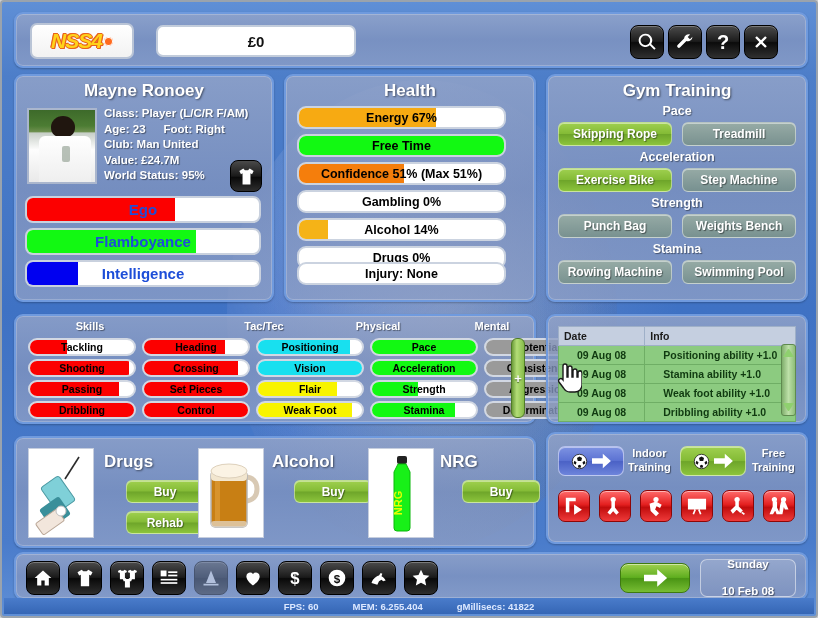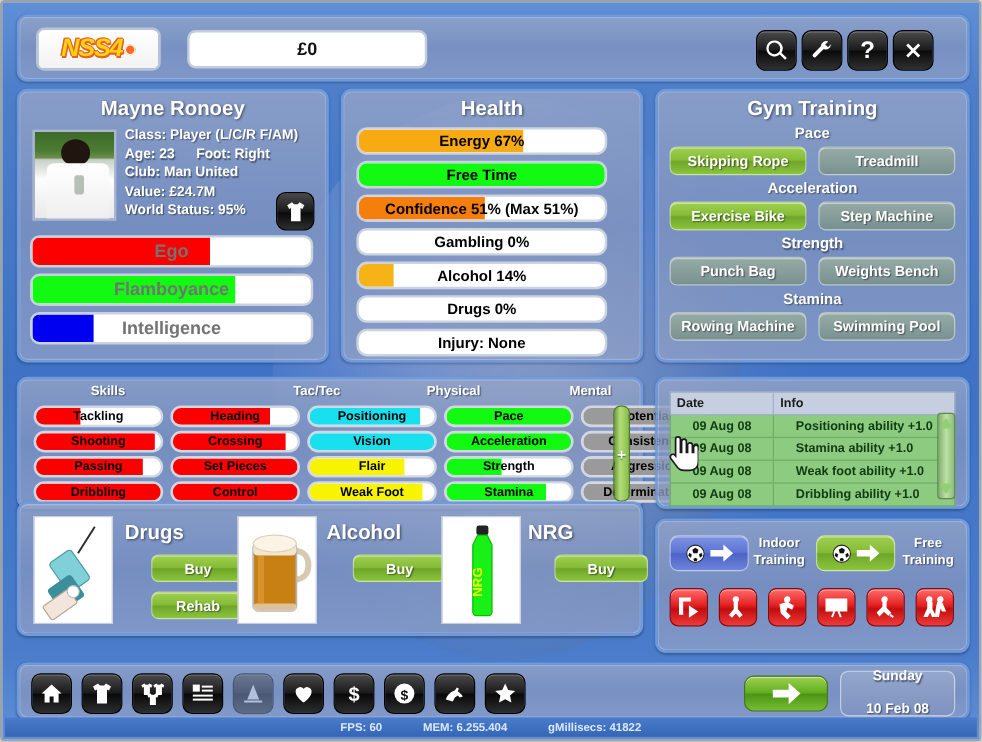--- a/index.html
+++ b/index.html
@@ -118,21 +118,21 @@
   #shirtBtn svg{ width:19px; height:19px; fill:#fff; }
 
   .statbar{
     position:absolute; left:9px; width:236px; height:27px;
     background:#ffffff; border:2px solid #c9d1de; border-radius:8px;
     overflow:hidden;
   }
   .statbar .fill{ position:absolute; left:0; top:0; bottom:0; }
   .statbar .lbl{
     position:absolute; inset:0; display:flex; align-items:center; justify-content:center;
-    font-size:15px; font-weight:bold; color:#737373;
+    font-size:15px; font-weight:bold; color:#1d4ed8;
   }
   #bar-ego{ top:120px; } #bar-flam{ top:152px; } #bar-int{ top:184px; }
 
   
   #healthPanel{ left:282px; top:72px; width:252px; height:228px; }
   .hbar{
     position:absolute; left:11px; width:209px; height:23px;
     background:#ffffff; border:2px solid #cbd3e0; border-radius:9px;
     overflow:hidden;
   }
@@ -213,21 +213,21 @@
     border-left:5px solid transparent; border-right:5px solid transparent;
   }
   #logScroll .up{ top:1px; border-bottom:8px solid #8fd06f; }
   #logScroll .dn{ bottom:1px; border-top:8px solid #8fd06f; }
   #cursor{
     position:absolute; left:8px; top:46px; width:26px; height:34px;
     pointer-events:none; z-index:30;
   }
 
   
-  #shopPanel{ left:12px; top:416px; width:522px; height:112px; }
+  #shopPanel{ left:12px; top:434px; width:522px; height:112px; }
   .shop-img{
     position:absolute; top:10px; width:66px; height:90px;
     background:#ffffff; border:1px solid #c6cede; overflow:hidden;
   }
   .shop-name{
     position:absolute; color:#ffffff; font-size:17px; font-weight:bold;
     text-shadow:1px 1px 2px rgba(0,0,0,0.5);
   }
   .shopbtn{
     position:absolute; width:78px; height:23px; border-radius:6px;
@@ -398,21 +398,21 @@
           <div class="lbl">Gambling 0%</div>
         </div>
         <div class="hbar" style="top: 142px;">
           <div class="fill" style="width: 14%; background: rgb(245, 179, 23);"></div>
           <div class="lbl">Alcohol 14%</div>
         </div>
         <div class="hbar" style="top: 170px;">
           <div class="fill" style="width: 0%; background: rgb(247, 170, 18);"></div>
           <div class="lbl">Drugs 0%</div>
         </div>
-        <div class="hbar" style="top: 198px;">
+        <div class="hbar" style="top: 186px;">
           <div class="fill" style="width: 0%; background: rgb(247, 170, 18);"></div>
           <div class="lbl">Injury: None</div>
         </div>
       </div>
   </div>
 
   <div class="panel" id="gymPanel">
     <div class="panel-title">Gym Training</div>
     <div id="gymGroups">
         <div class="gym-sub" style="top: 28px;">Pace</div>

